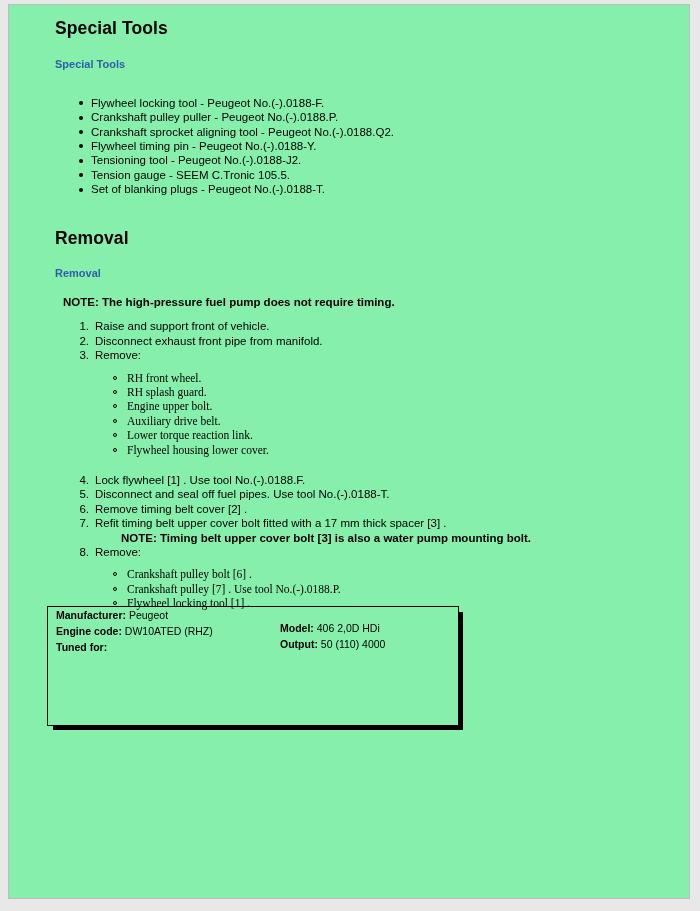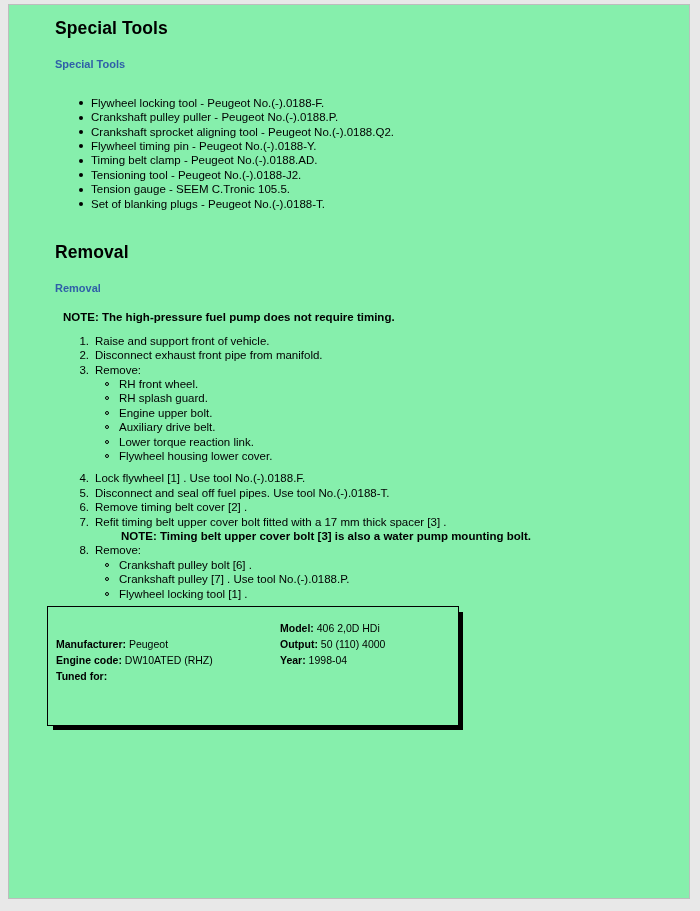--- a/index.html
+++ b/index.html
@@ -92,22 +92,23 @@
     content: counter(stepnum) ".";
     position: absolute;
     left: 16px;
     top: 0;
     width: 18px;
     text-align: right;
     font-size: 11.5px;
   }
   ul.sub {
     list-style: none;
-    margin: 0;
-    padding: 0;
+    margin: 8px;
+    padding: 0;
+    font-family: Liberation Serif, serif;
   }
   ul.sub li {
     font-size: 11.5px;
     color: #000000;
     line-height: 14.4px;
     padding-left: 24px;
     position: relative;
   }
   ul.sub li:before {
     content: "";
@@ -139,21 +140,21 @@
     box-shadow: 5px 5px 0 -1px #000;
   }
   .infobox-inner {
     position: relative;
     width: 100%;
     height: 100%;
   }
   .info-col-left {
     position: absolute;
     left: 8px;
-    top: 29px;
+    top: 0;
     width: 220px;
   }
   .info-col-right {
     position: absolute;
     left: 232px;
     top: 13px;
     width: 180px;
   }
   .info-row {
     font-size: 10.5px;
@@ -170,21 +171,20 @@
   <div class="content">
 
     <h1 class="section-title">Special Tools</h1>
     <div class="subheading">Special Tools</div>
 
     <ul class="bullets">
       <li>Flywheel locking tool - Peugeot No.(-).0188-F.</li>
       <li>Crankshaft pulley puller - Peugeot No.(-).0188.P.</li>
       <li>Crankshaft sprocket aligning tool - Peugeot No.(-).0188.Q2.</li>
       <li>Flywheel timing pin - Peugeot No.(-).0188-Y.</li>
-      <li>Timing belt clamp - Peugeot No.(-).0188.AD.</li>
       <li>Tensioning tool - Peugeot No.(-).0188-J2.</li>
       <li>Tension gauge - SEEM C.Tronic 105.5.</li>
       <li>Set of blanking plugs - Peugeot No.(-).0188-T.</li>
     </ul>
 
     <div class="gap-large"></div>
 
     <h1 class="section-title">Removal</h1>
     <div class="subheading">Removal</div>
 
@@ -251,20 +251,16 @@
       </div>
       <div class="info-col-right">
         <div class="info-row">
           <b>Model:</b>
           <span>406  2,0D HDi</span>
         </div>
         <div class="info-row">
           <b>Output:</b>
           <span>50 (110) 4000</span>
         </div>
-        <div class="info-row">
-          <b>Year:</b>
-          <span>1998-04</span>
-        </div>
       </div>
     </div>
   </div>
 </div>
 
 </body></html>

